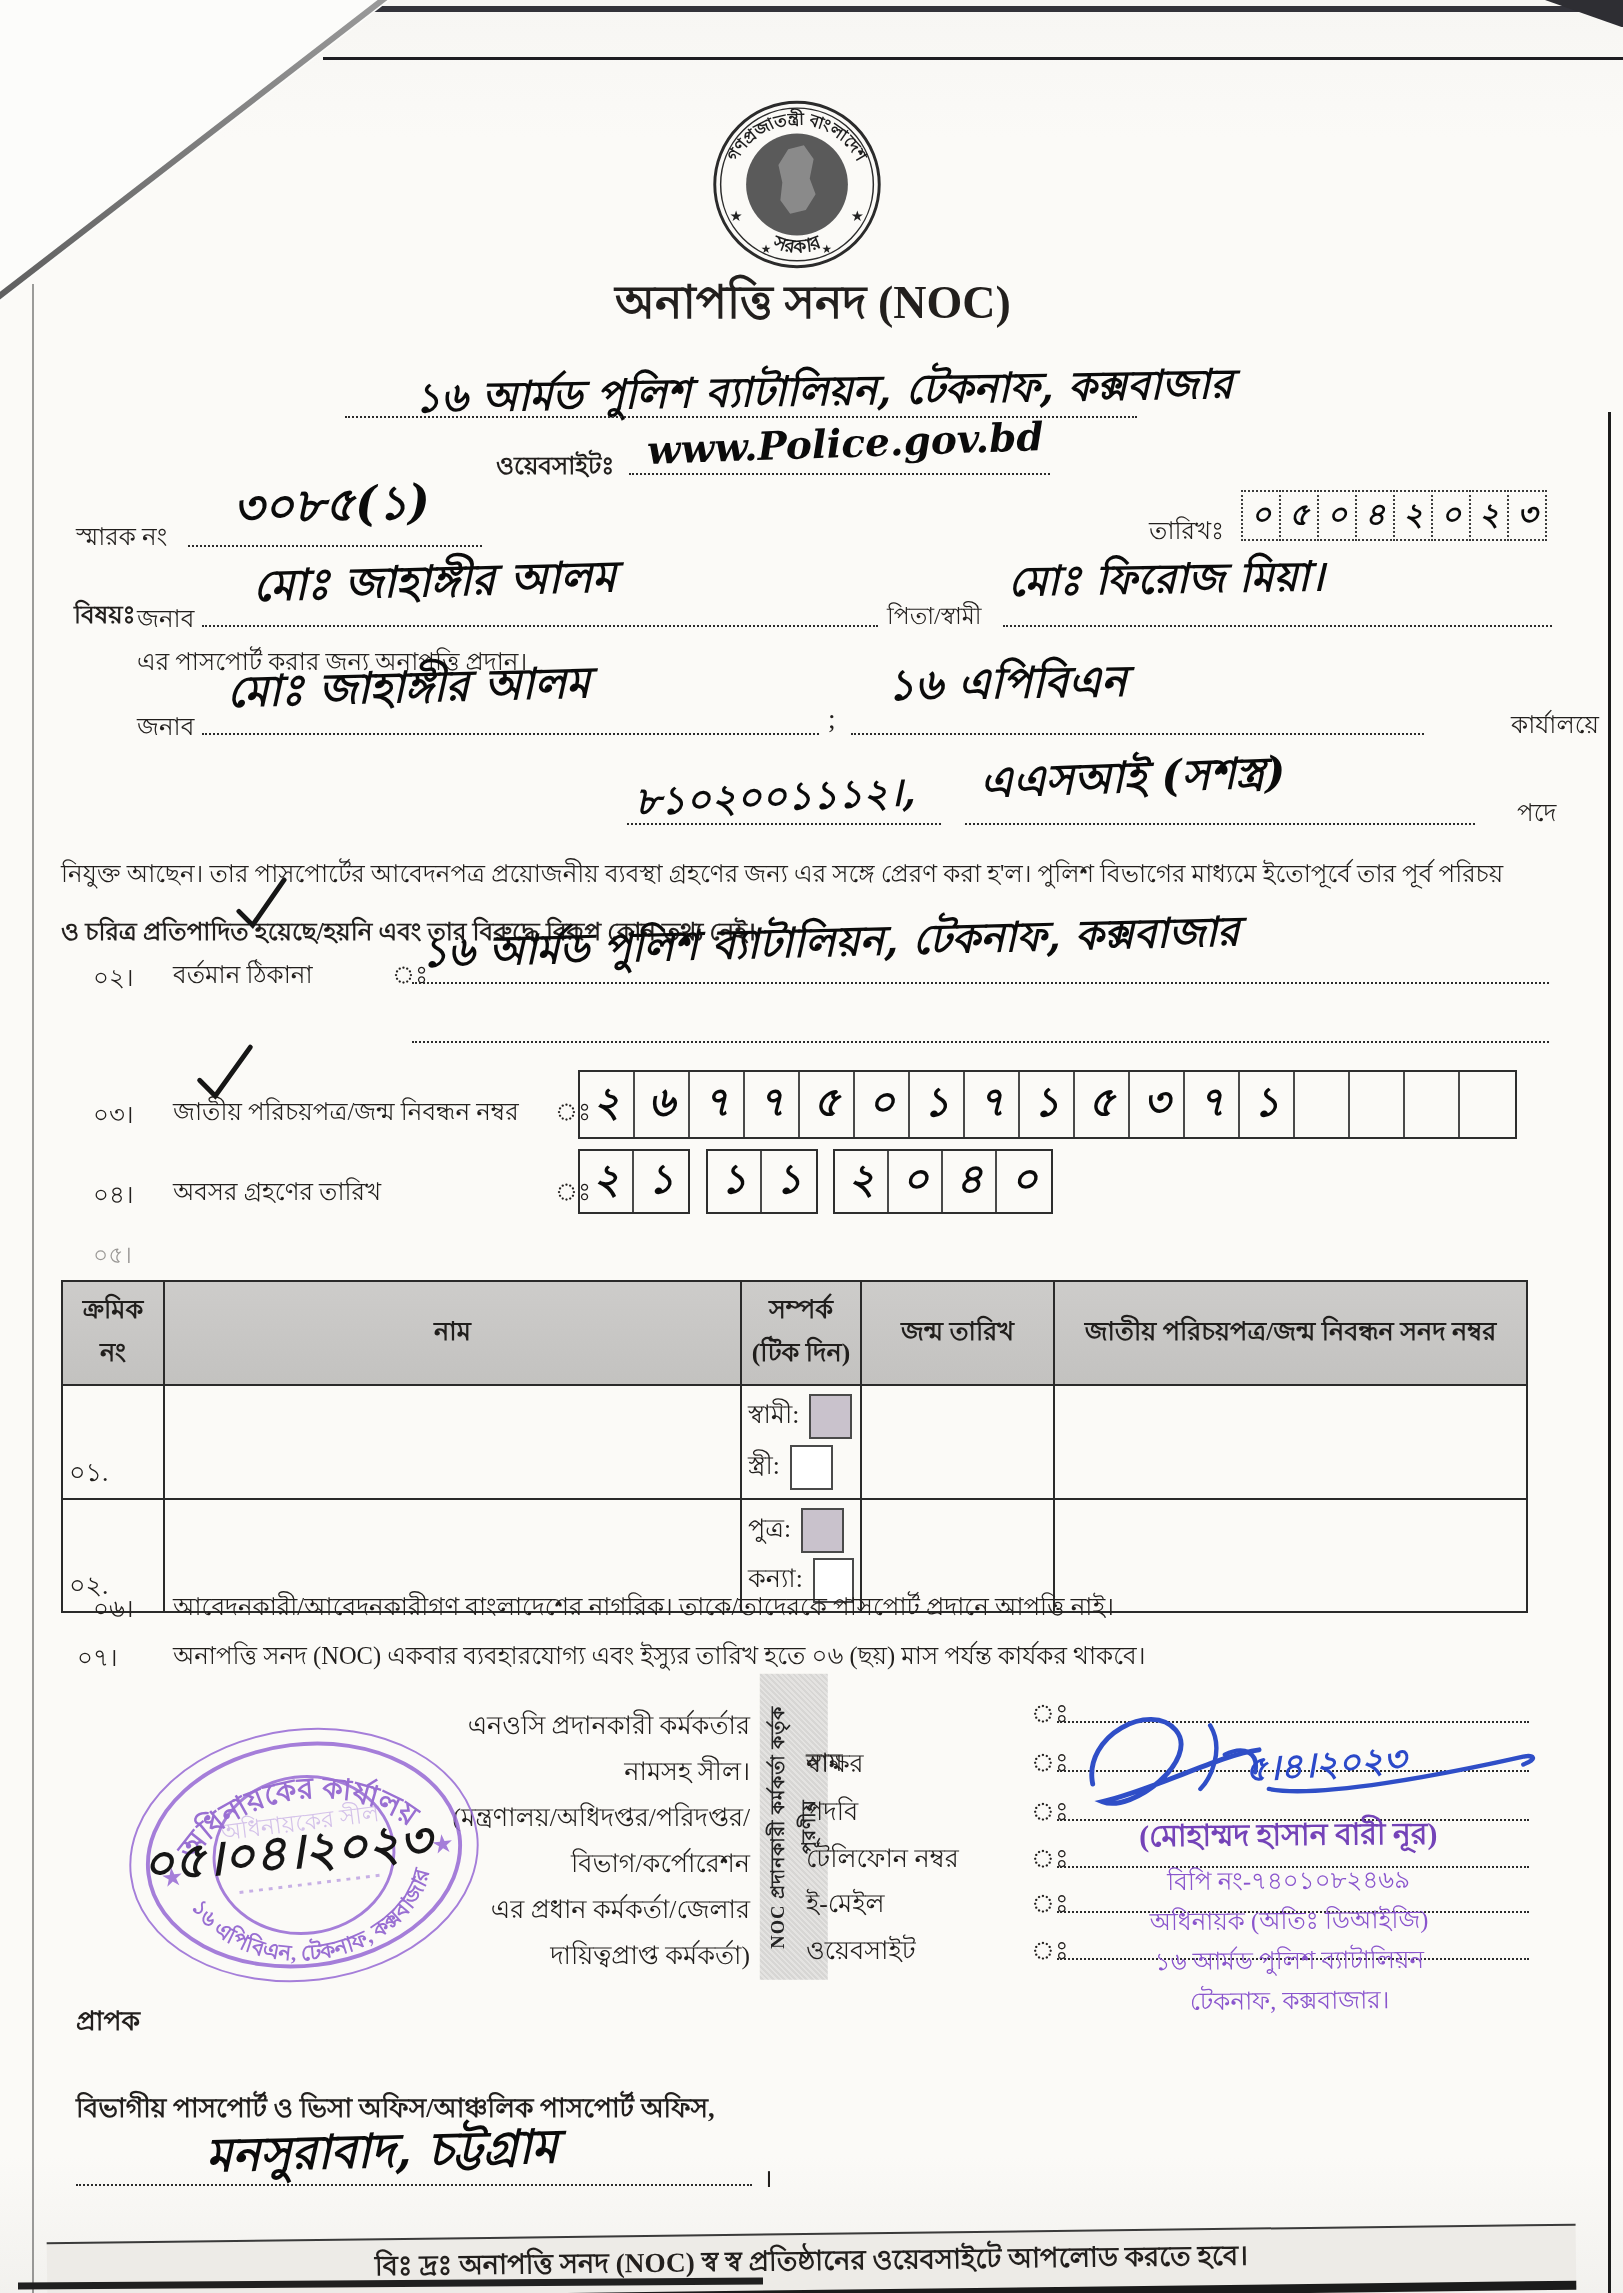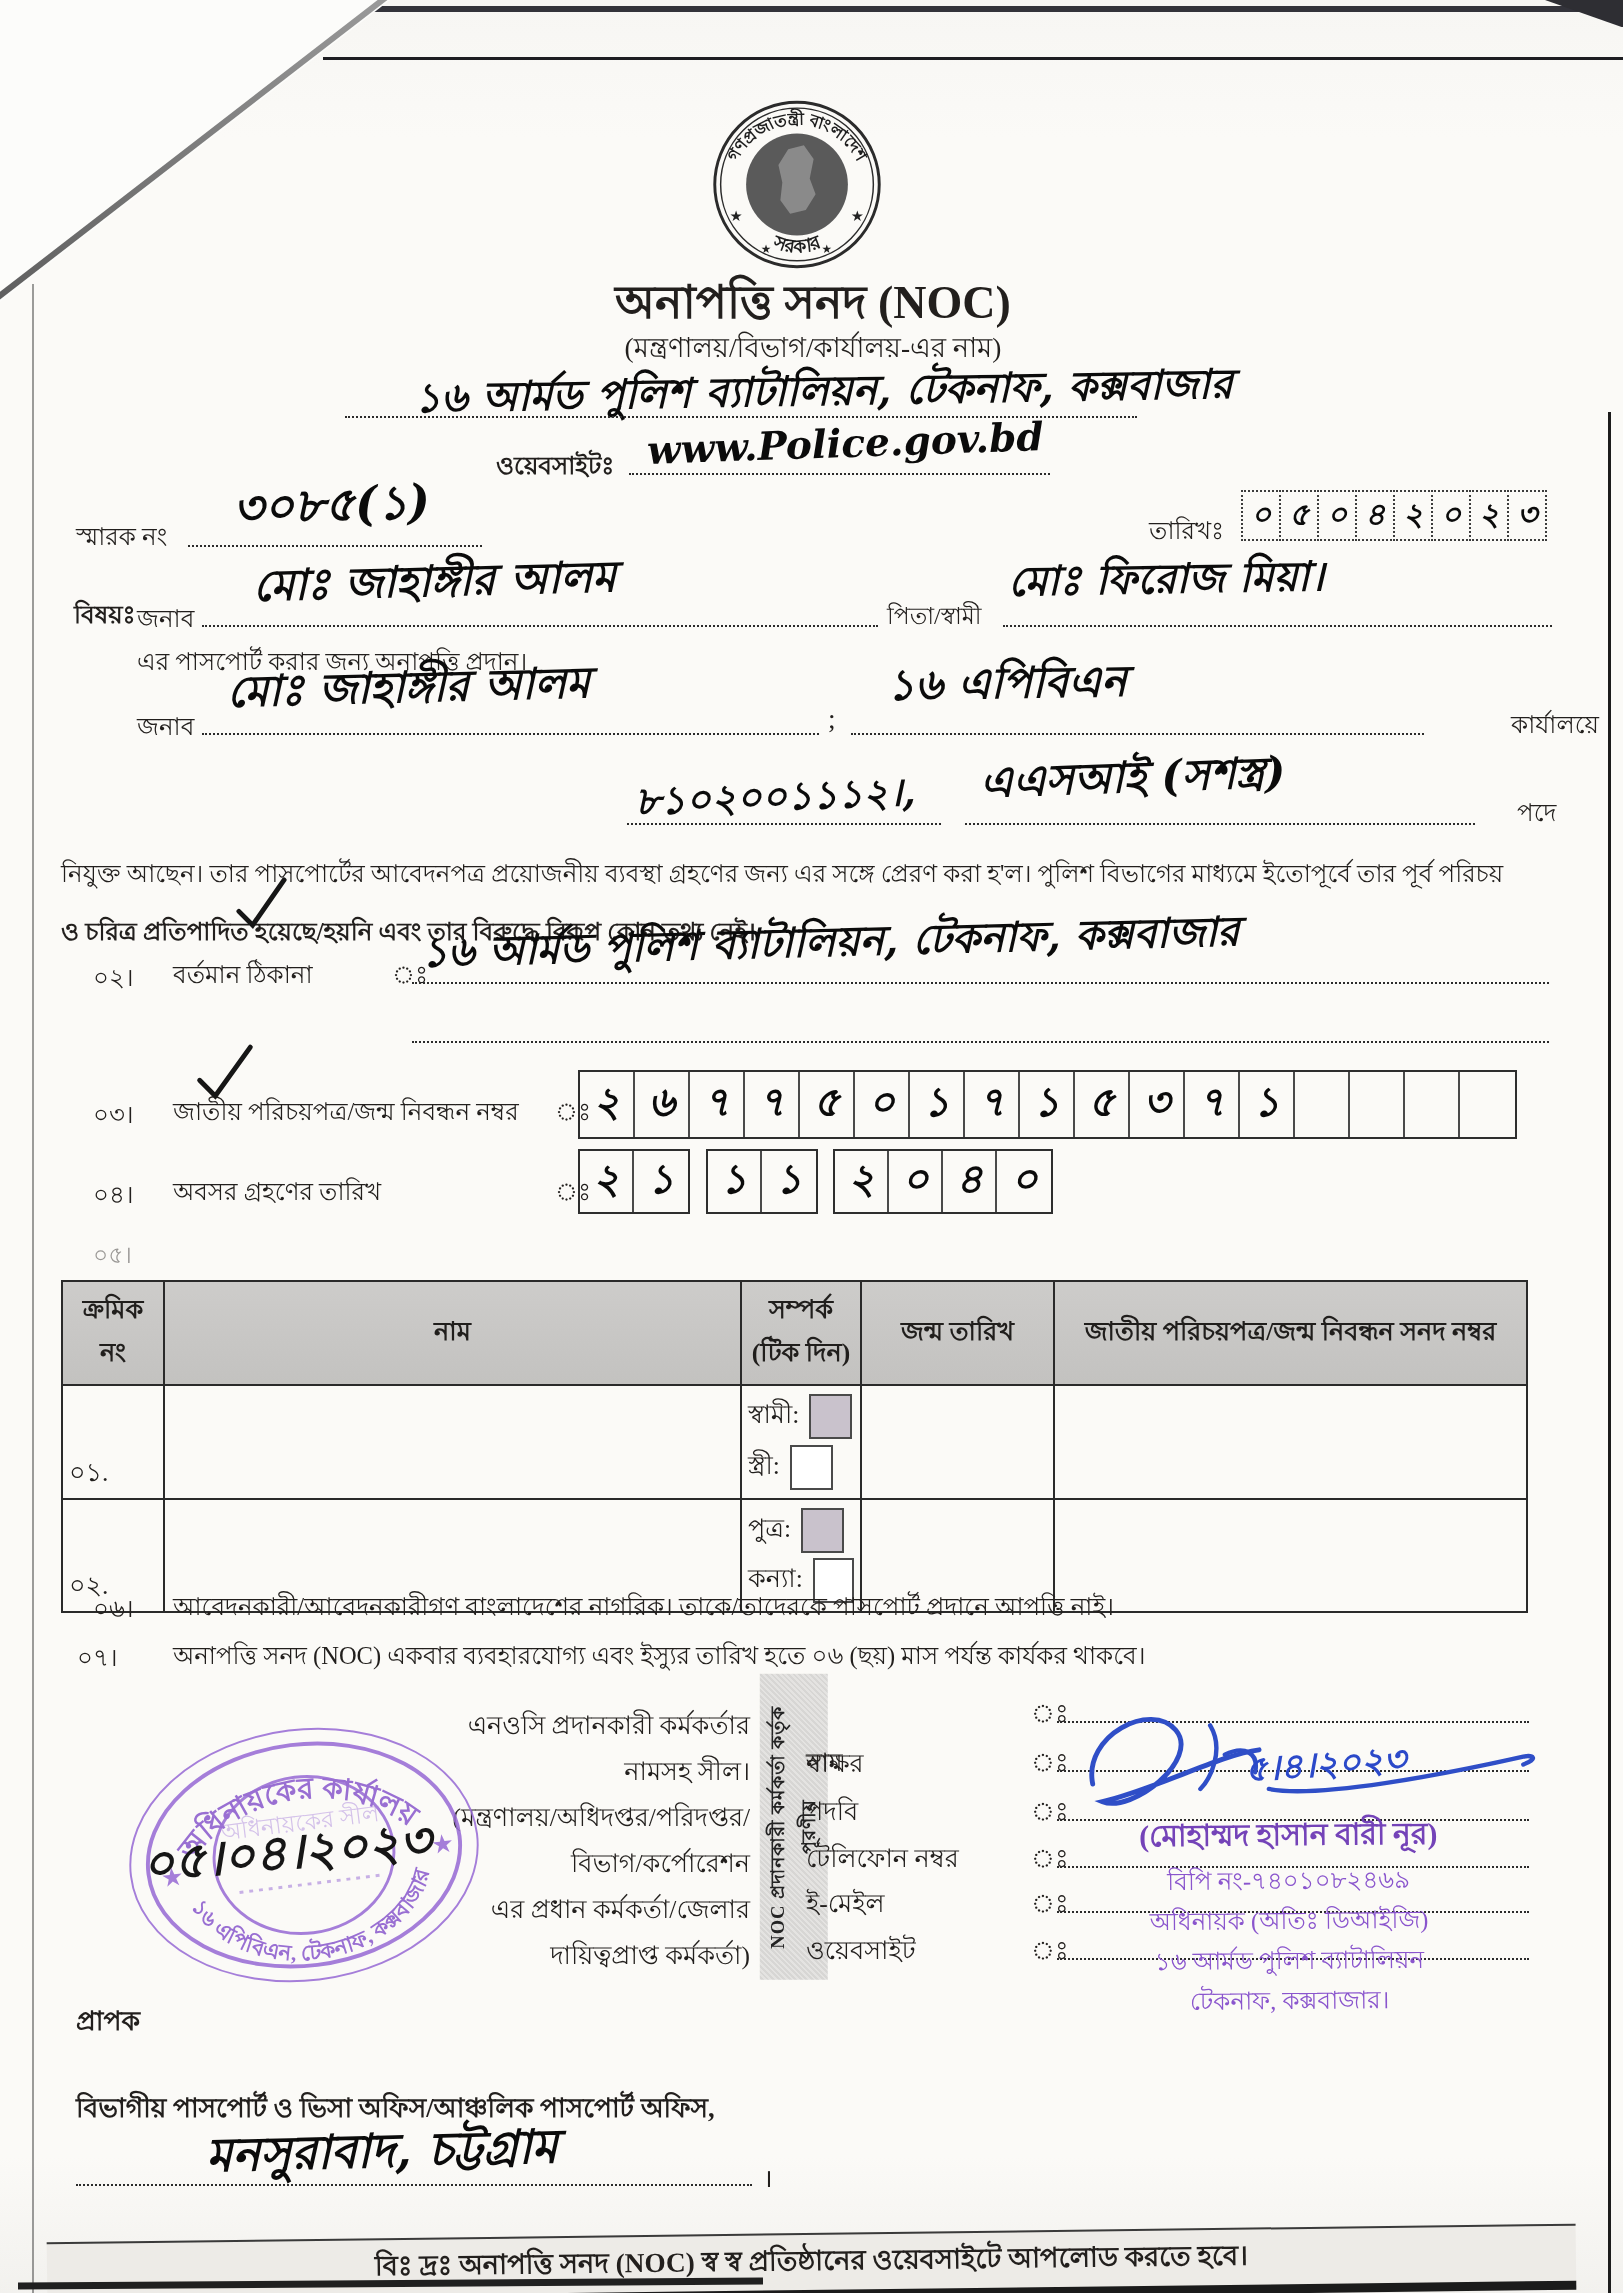--- a/index.html
+++ b/index.html
@@ -57,21 +57,20 @@
     <text font-size="19" font-weight="bold" fill="#1e1e1e" font-family="Liberation Serif,serif">
       <textPath href="#arcBot" startOffset="50%" text-anchor="middle">সরকার</textPath>
     </text>
     <text x="26" y="125" font-size="15" fill="#222">★</text>
     <text x="150" y="125" font-size="15" fill="#222">★</text>
     <text x="58" y="158" font-size="12" fill="#222">★</text>
     <text x="120" y="158" font-size="12" fill="#222">★</text>
   </svg>
 
   <div class="abs print center" style="left:372px;top:267px;width:882px;font-size:46px;font-weight:700;">অনাপত্তি সনদ (NOC)</div>
-  <div class="abs print center" style="left:372px;top:327px;width:882px;font-size:27.4px;">(মন্ত্রণালয়/বিভাগ/কার্যালয়-এর নাম)</div>
 
   <div class="abs hand" style="left:309px;top:359px;width:1029px;text-align:center;font-size:41px;transform:rotate(-1deg);">১৬ আর্মড পুলিশ ব্যাটালিয়ন, টেকনাফ, কক্সবাজার</div>
   <div class="abs dotline" style="left:345px;top:416px;width:792px;"></div>
 
   <div class="abs print" style="left:496px;top:447px;font-size:24.5px;font-weight:700;">ওয়েবসাইটঃ</div>
   <div class="abs hand" style="left:647px;top:420px;font-size:39px;transform:rotate(-2deg);">www.Police.gov.bd</div>
   <div class="abs dotline" style="left:629px;top:473px;width:421px;"></div>
 
   <div class="abs print" style="left:76px;top:518px;font-size:24.5px;">স্মারক নং</div>
   <div class="abs hand" style="left:233px;top:469px;font-size:47px;transform:rotate(-2deg);">৩০৮৫(১)</div>

